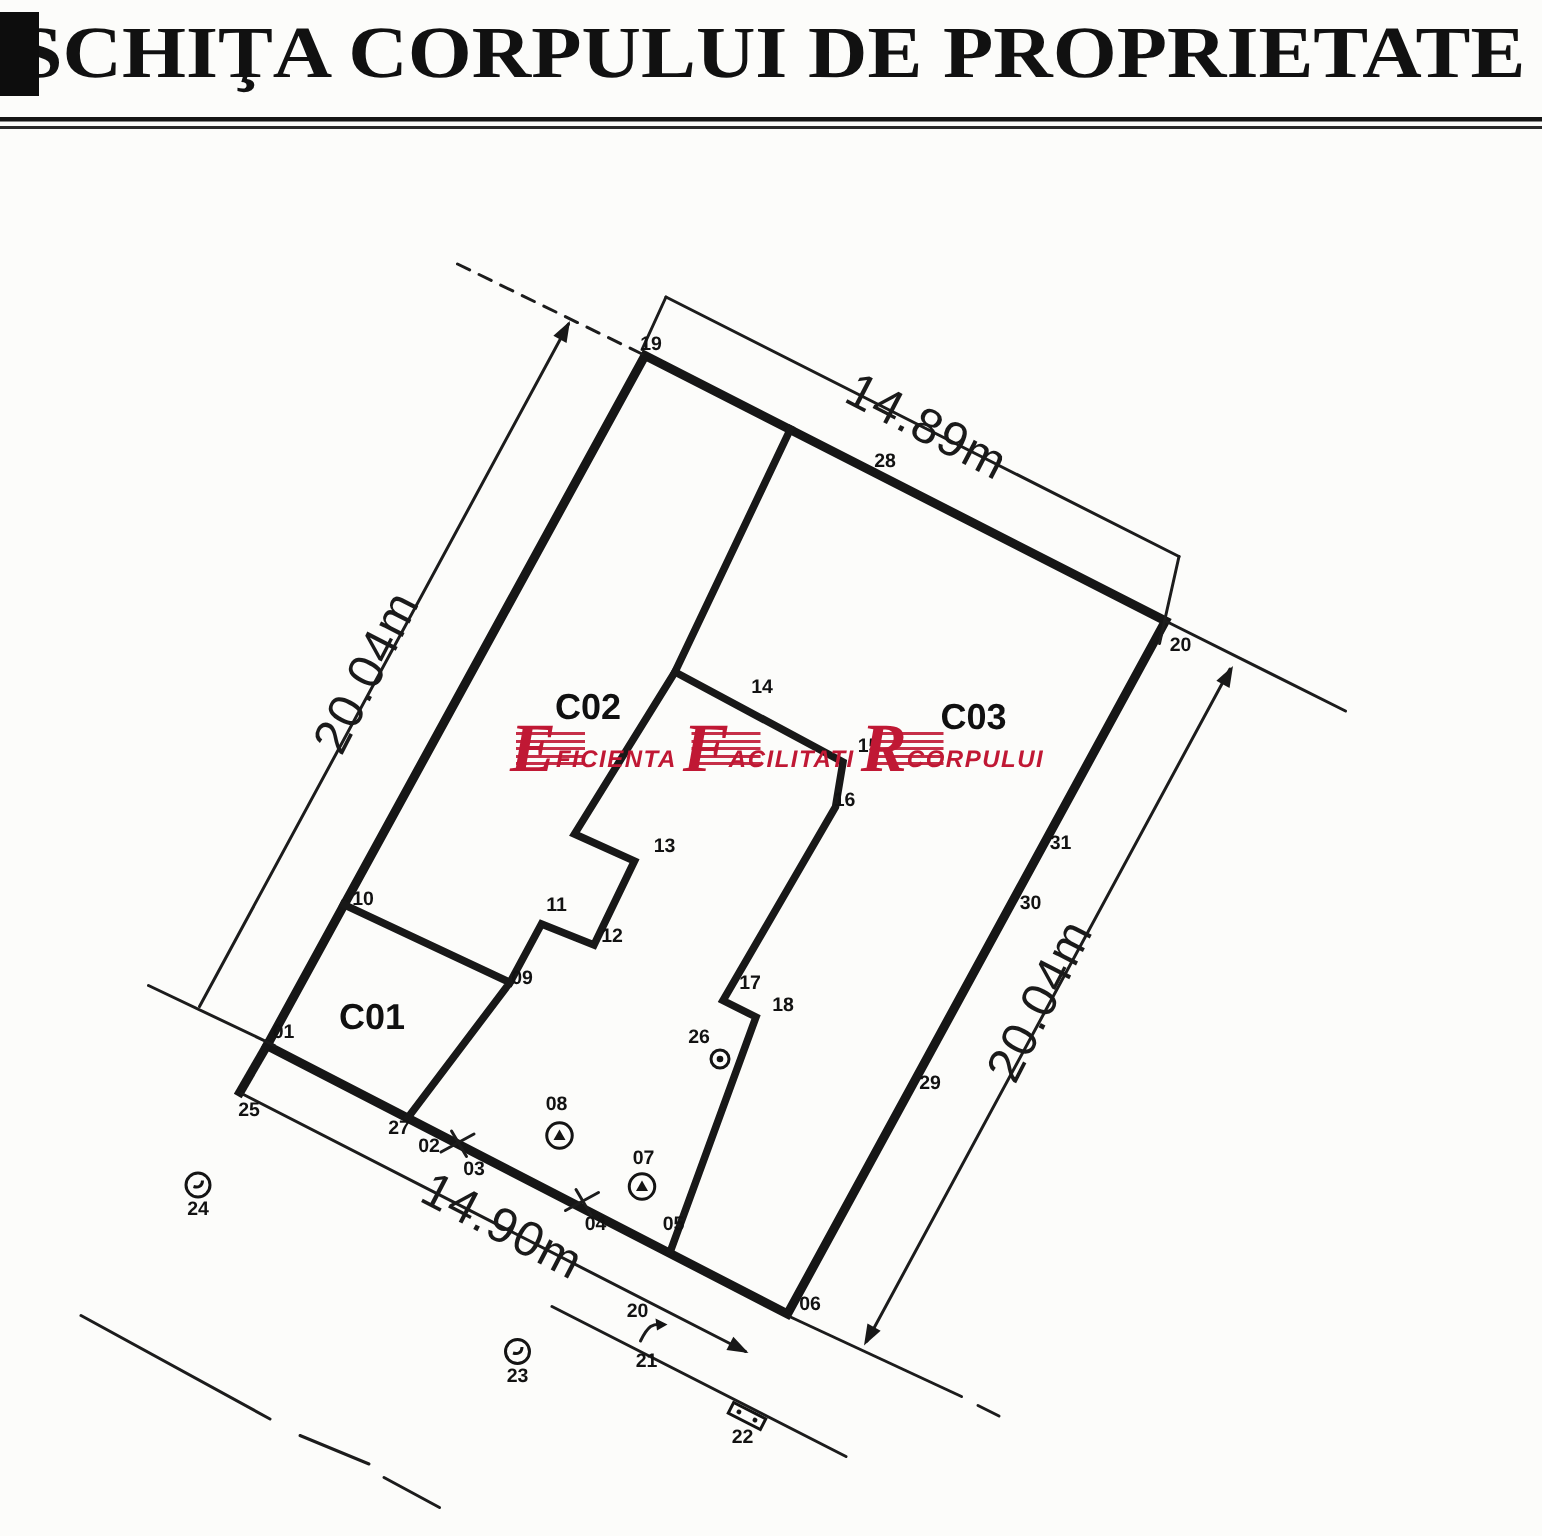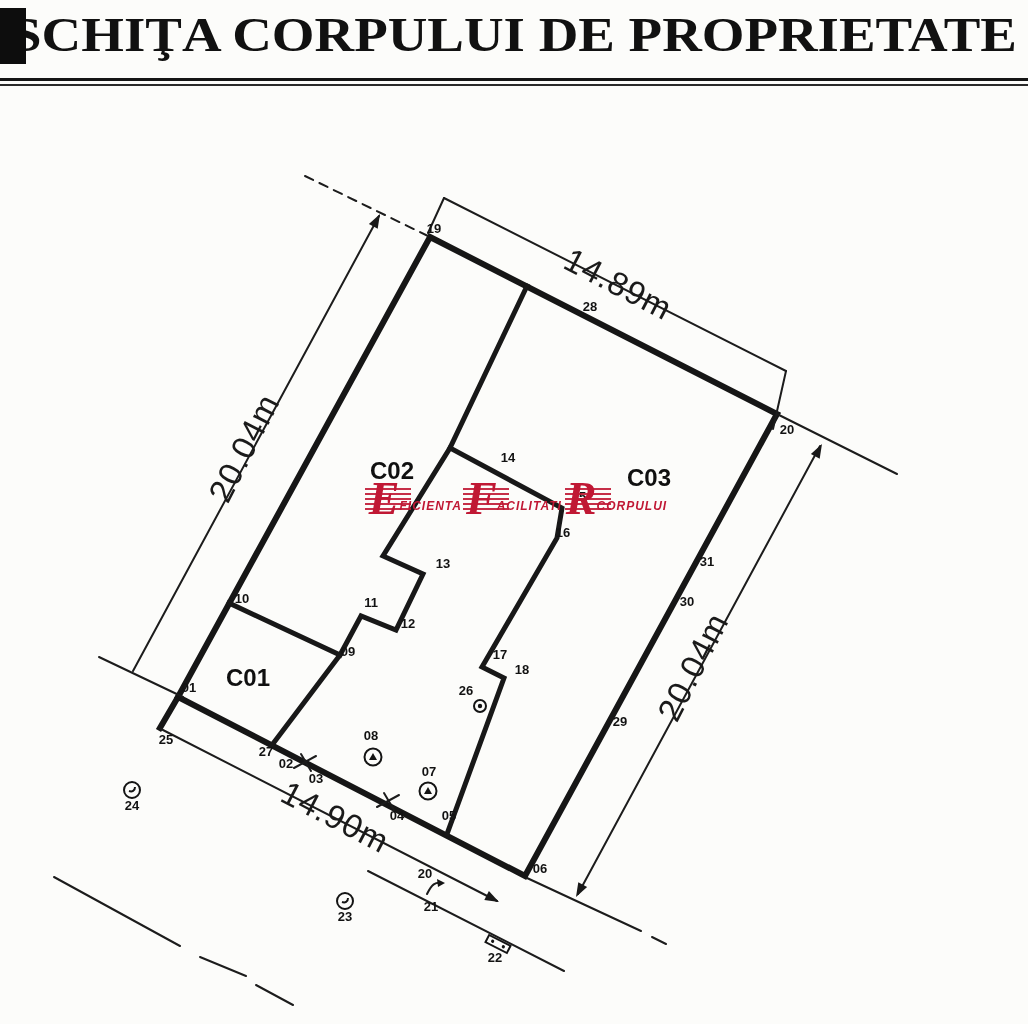--- a/index.html
+++ b/index.html
@@ -30,21 +30,21 @@
   .wm{position:absolute;left:358px;top:482px;width:320px;height:66px;color:#c01834;z-index:5;}
   .wm-row1{position:absolute;left:0;top:0;width:320px;display:flex;justify-content:center;
            align-items:flex-end;white-space:nowrap;}
   .wm-group{position:relative;display:inline-flex;align-items:flex-end;margin:0 2px;}
   .wm-big{font-family:"Liberation Serif",serif;font-weight:bold;font-style:italic;
           font-size:46px;line-height:34px;position:relative;z-index:2;}
   .wm-stripes{position:absolute;right:55%;bottom:4px;width:46px;height:24px;z-index:1;
               background:repeating-linear-gradient(to bottom,#c01834 0 2px,transparent 2px 5px);
               opacity:.9;}
   .wm-small{font-family:"Liberation Sans",sans-serif;font-weight:bold;font-style:italic;
-            font-size:12px;line-height:15px;letter-spacing:1px;position:relative;z-index:2;
+            font-size:16px;line-height:15px;letter-spacing:1px;position:relative;z-index:2;
             margin-bottom:2px;}
   .wm-row2{position:absolute;left:0;top:34px;width:320px;text-align:center;
            font-family:"Liberation Sans",sans-serif;font-weight:bold;font-style:italic;
            font-size:25px;letter-spacing:2px;white-space:nowrap;}
 </style>
 </head>
 <body>
 
 <div class="page">
 

